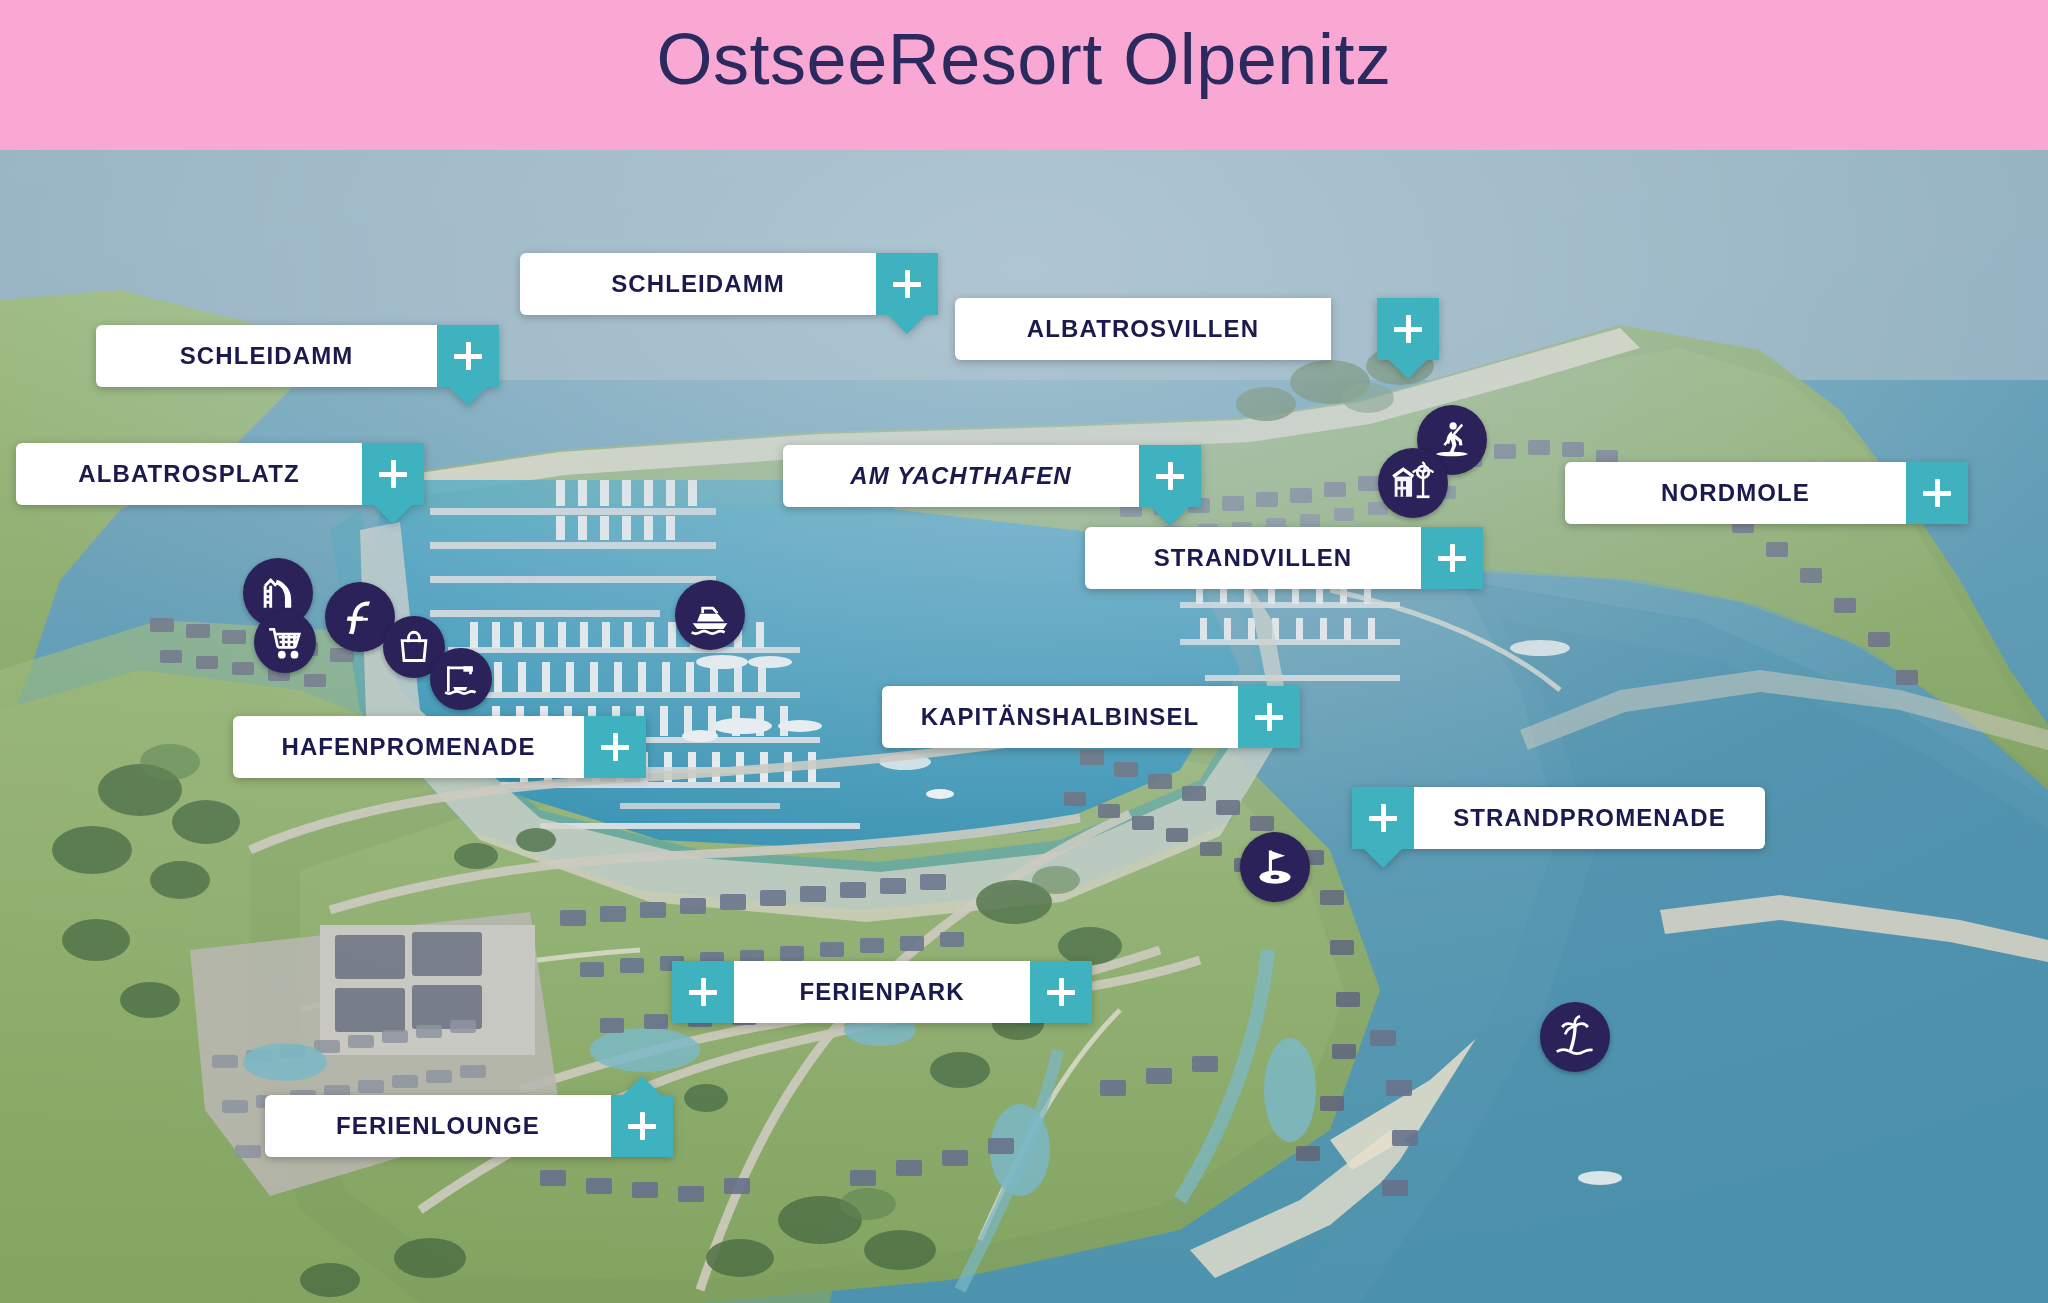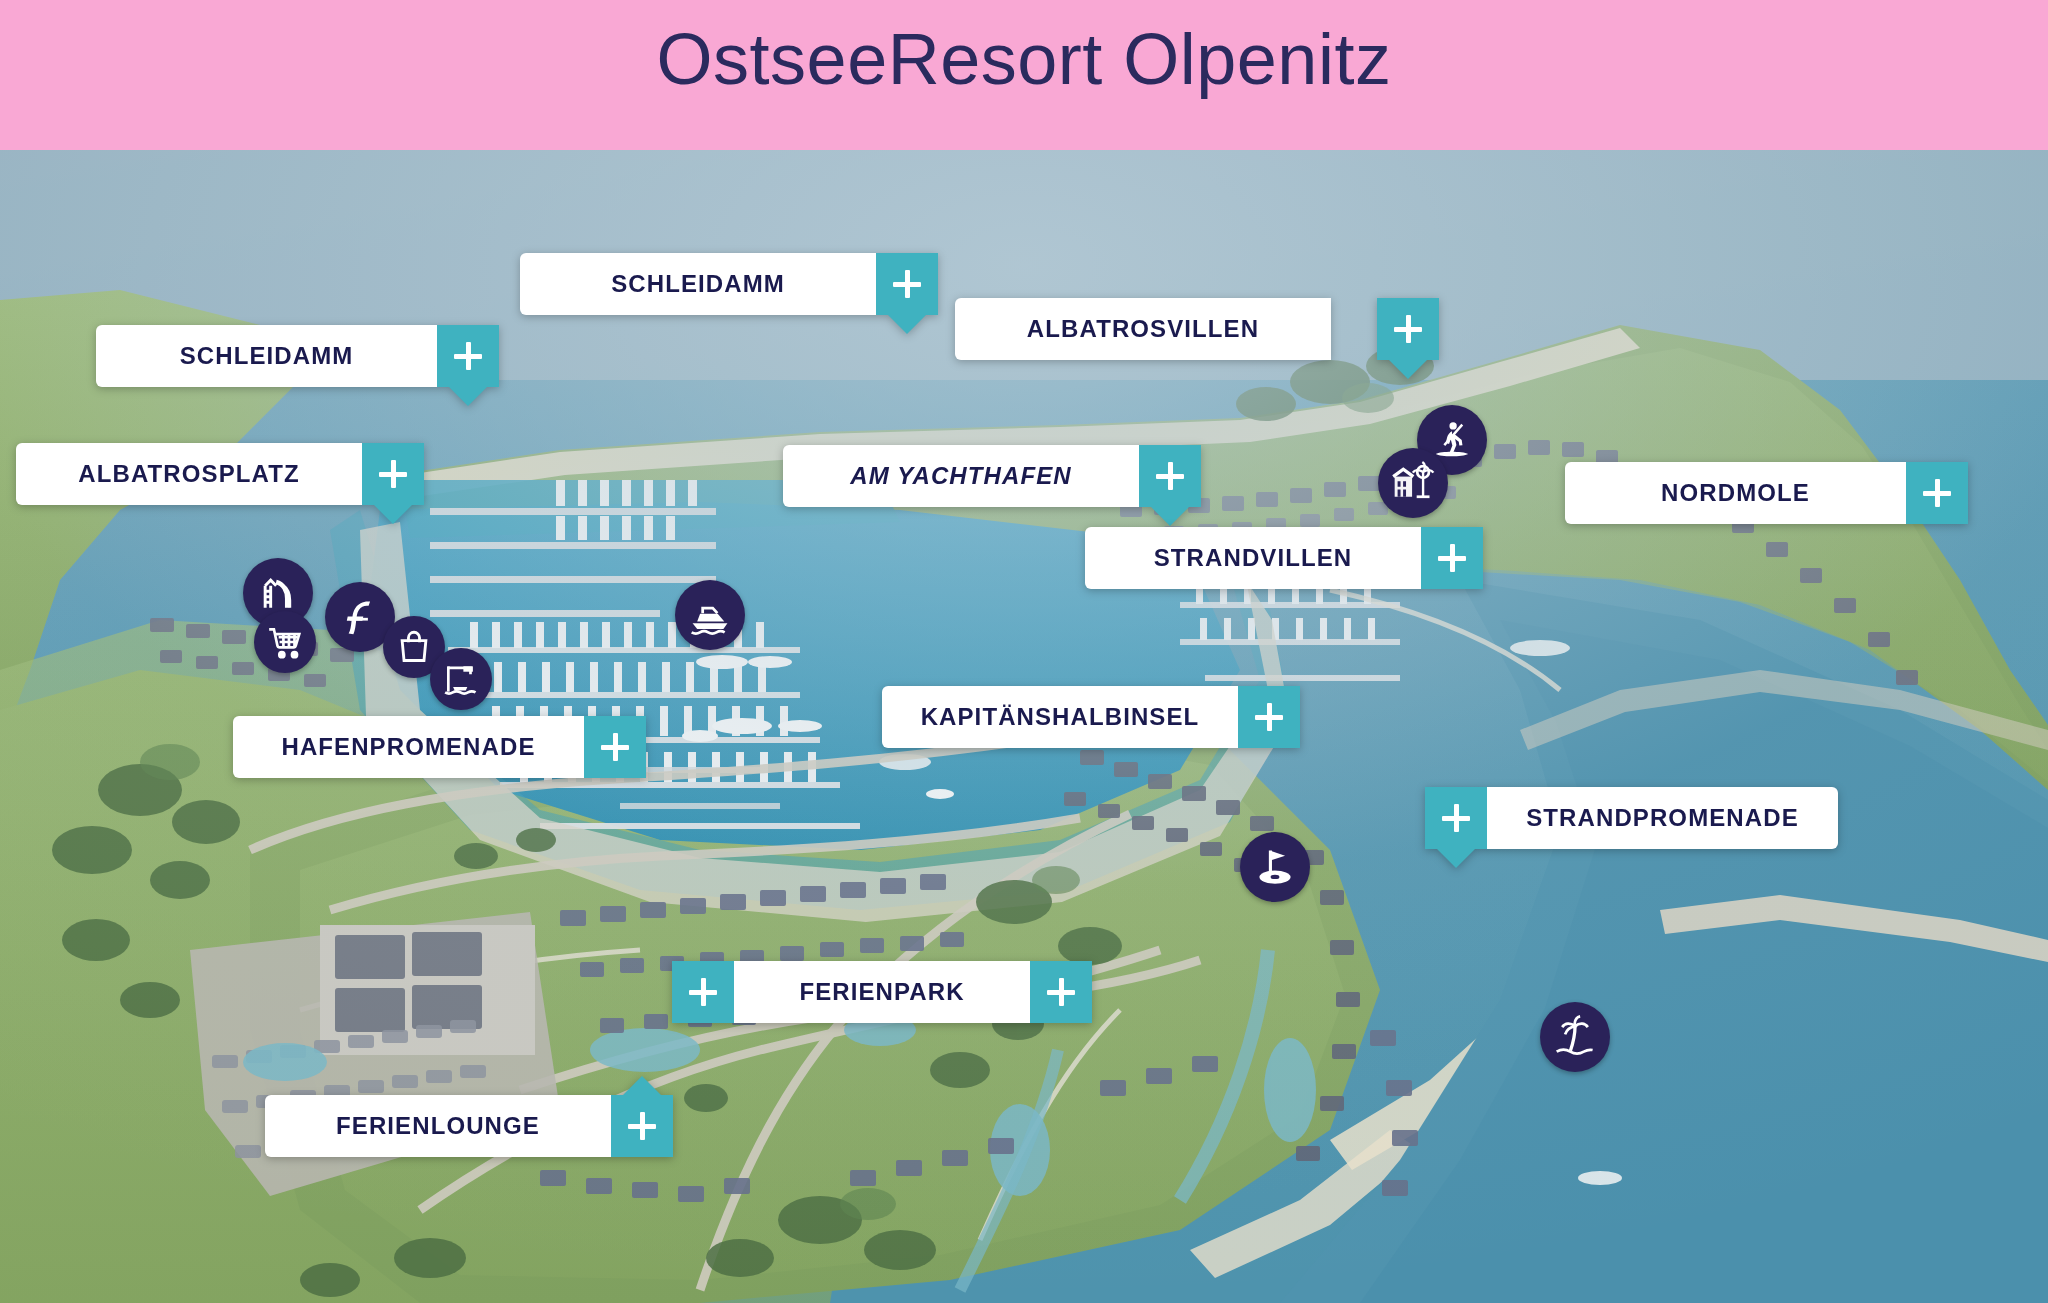--- a/index.html
+++ b/index.html
@@ -519,21 +519,21 @@
         <div class="plus"></div>
       </div>
       <div class="pill radius-l" style="left: 233px; top: 716px;">
         <div class="txt" style="min-width: 283px;">HAFENPROMENADE</div>
         <div class="plus"></div>
       </div>
       <div class="pill radius-l" style="left: 882px; top: 686px;">
         <div class="txt" style="min-width: 288px;">KAPITÄNSHALBINSEL</div>
         <div class="plus"></div>
       </div>
-      <div class="pill radius-r" style="left: 1425px; top: 787px;">
+      <div class="pill radius-r" style="left: 1352px; top: 787px;">
         <div class="plus">
           <span class="tail down"></span>
         </div>
         <div class="txt" style="min-width: 283px;">STRANDPROMENADE</div>
       </div>
       <div class="pill radius-both" style="left: 672px; top: 961px;">
         <div class="plus"></div>
         <div class="txt" style="min-width: 228px;">FERIENPARK</div>
         <div class="plus"></div>
       </div>

